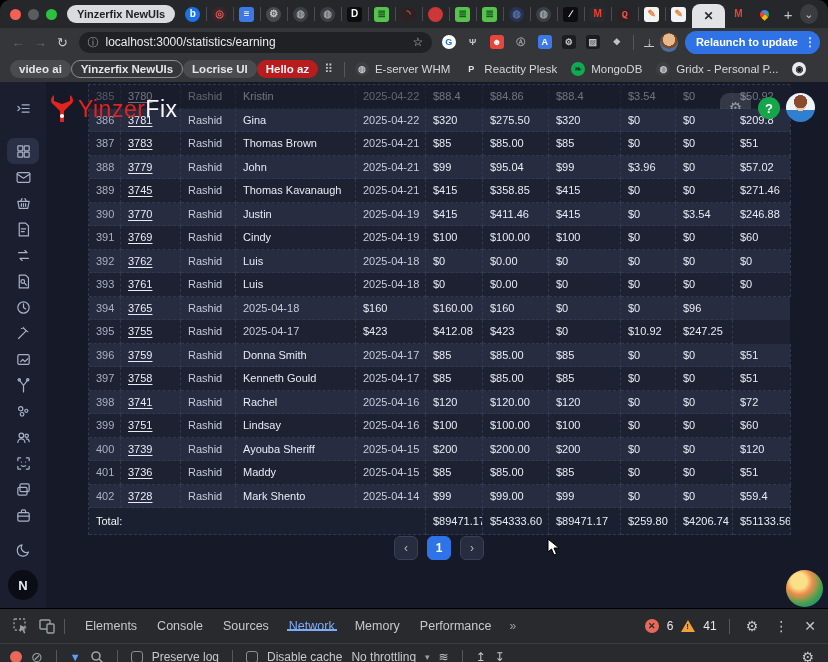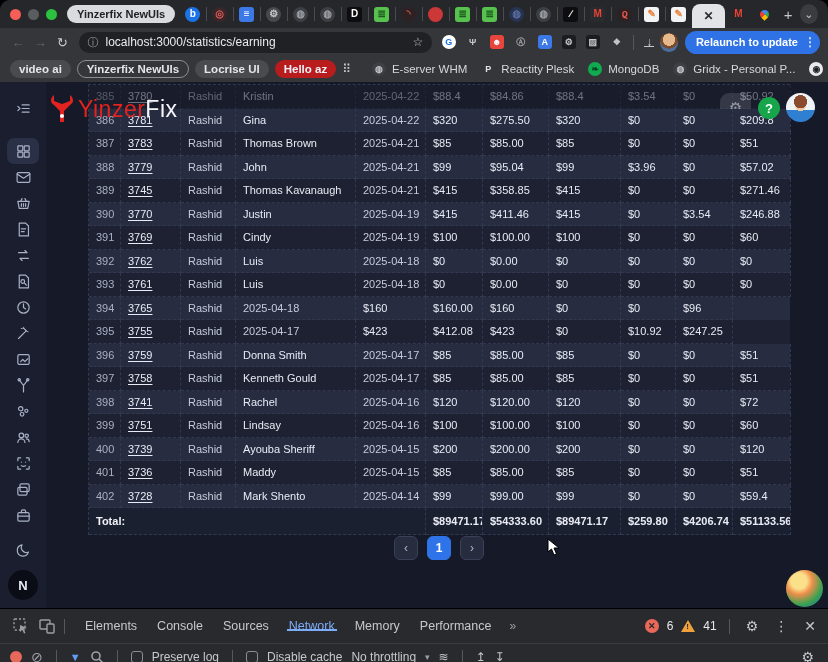--- a/index.html
+++ b/index.html
@@ -69,21 +69,21 @@
   
   .table{position:absolute;left:42px;top:2px;width:702px;font-size:11px;border-left:1px dashed #323850;border-top:1px dashed #323850}
   .trow{display:grid;grid-template-columns:32px 60px 55px 120px 70px 57px 66px 72px 55px 57px 58px;height:23.5px}
   .trow.alt{background:#272c40}
   .trow.base{background:#1d2132}
   .trow.faded{opacity:.42}
   .tcell{border-right:1px dashed #323850;border-bottom:1px dashed #323850;display:flex;align-items:center;padding-left:7px;color:#e8ebf5;overflow:hidden;white-space:nowrap}
   .tcell.num{color:#aab0c2}
   .tcell.agent,.tcell.date{color:#c6cbdb}
   .tcell.id a{color:#e8ebf5;text-decoration:underline;text-underline-offset:2px}
-  .trow.total{height:27px;background:#1b2030;font-weight:700}
+  .trow.total{height:27px;background:#1b2030;font-weight:400}
   .trow.total .tlabel{grid-column:1/6;border-right:1px dashed #323850;border-bottom:1px dashed #323850;display:flex;align-items:center;padding-left:7px;color:#f0f2f8}
 
   .pagination{position:absolute;left:42px;top:454px;width:702px;display:flex;justify-content:center;gap:9px}
   .pgbtn{width:24px;height:24px;border-radius:6px;background:#272c3e;border:1px solid #3a4058;color:#aeb4c8;font-size:12px;display:flex;align-items:center;justify-content:center}
   .pgbtn.current{background:#2e74e8;border-color:#2e74e8;color:#fff;font-weight:700}
 
   .gearbtn{position:absolute;left:674px;top:11px;width:31px;height:30px;border-radius:9px;background:rgba(196,200,212,.28);color:#eef0f6;font-size:15px;display:flex;align-items:center;justify-content:center}
   .helpbtn{position:absolute;left:712px;top:15px;width:22px;height:22px;border-radius:50%;background:#16a54b;color:#fff;font-weight:800;font-size:13px;display:flex;align-items:center;justify-content:center;z-index:6}
   .user-avatar{position:absolute;left:740px;top:11px;width:29px;height:29px;border-radius:50%;z-index:5;background:radial-gradient(circle at 50% 30%,#8a4a2e 0 26%,transparent 27%),radial-gradient(circle at 50% 44%,#efc6a2 0 24%,transparent 25%),linear-gradient(180deg,#eef3f8 58%,#2f80d0 59%)}
   .sticker{position:absolute;left:740px;top:488px;width:37px;height:37px;border-radius:50%;background:radial-gradient(circle at 35% 30%,#fbe08a 0 22%,#ef8e4b 38%,#3aa24f 66%,#1b6fb8 100%)}
@@ -238,21 +238,21 @@
     <span class="vdiv"></span>
     <span class="dl">↓</span>
     <span class="mini-avatar"></span>
     <div class="relaunch">
       <span>Relaunch to update</span>
       <span class="dots">⋮</span>
     </div>
   </div>
 
   <div class="bookmarksbar">
-    <span id="bm-chips" style="display:flex;gap:6px">
+    <span id="bm-chips" style="display:flex;">
         <span class="bm-chip plain">video ai</span>
         <span class="bm-chip outline">Yinzerfix NewUIs</span>
         <span class="bm-chip plain">Locrise UI</span>
         <span class="bm-chip blue">Hello az</span>
       </span>
     <span class="bm-grid">⠿</span>
     <span class="vdiv"></span>
     <span id="bm-items" style="display:flex;gap:14px">
         <span class="bm-item">
           <span class="bm-ico" style="background: rgb(60, 63, 68); color: rgb(195, 198, 203);">◍</span>

